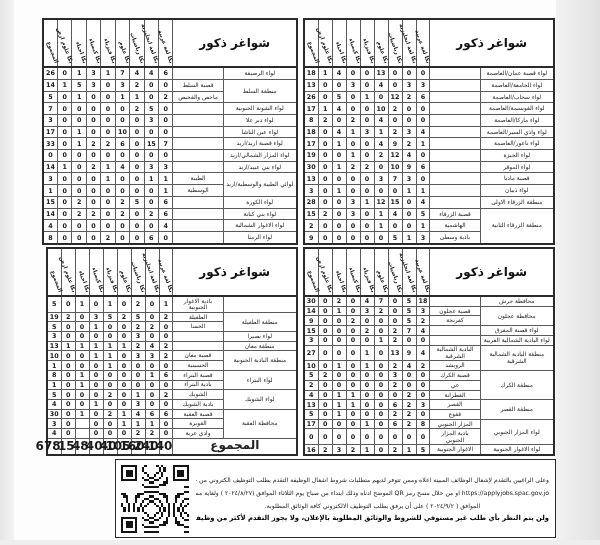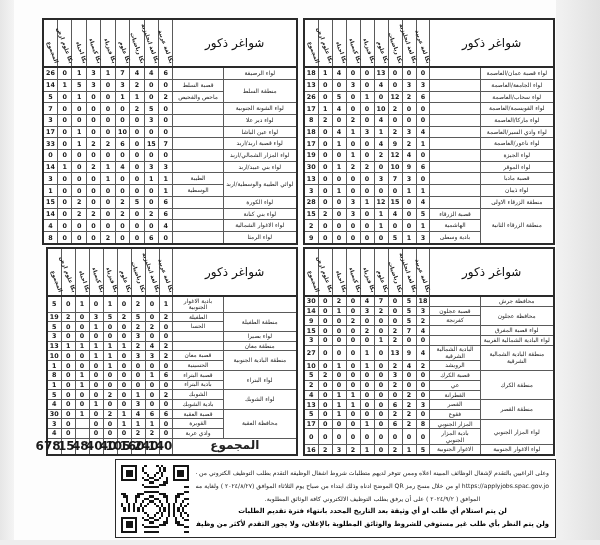--- a/index.html
+++ b/index.html
@@ -14,21 +14,21 @@
   #slot-tl{left:42px;top:18px;width:256px;height:227px;}
   #slot-tr{left:303px;top:18px;width:252px;height:227px;}
   #slot-bl{left:46px;top:247px;width:252px;height:209px;}
   #slot-br{left:303px;top:247px;width:252px;height:209px;}
   table.vt{
     border-collapse:collapse;table-layout:fixed;width:100%;height:100%;
     direction:rtl;border:2px solid #2a2a2a;background:#fff;
   }
   .vt th,.vt td{border:1px solid #5a5a5a;padding:0;}
   .vt thead th{border-bottom:2px solid #2a2a2a;height:46px;position:relative;overflow:visible;}
-  .vt th.title{font-size:12px;font-weight:normal;text-align:center;letter-spacing:1px;}
+  .vt th.title{font-size:12px;font-weight:bold;text-align:center;letter-spacing:1px;}
   .vt th.colh span{
     position:absolute;bottom:2px;right:3px;display:inline-block;
     transform-origin:100% 100%;transform:rotate(70deg);
     white-space:nowrap;font-size:5.6px;font-weight:bold;color:#222;
   }
   .vt td.num{font-size:6.4px;font-weight:bold;text-align:center;color:#1a1a1a;}
   .vt td.lbl,.vt td.grp{font-size:5.9px;text-align:center;color:#222;padding:0 2px;line-height:1.15;}
   .vt td.tot{font-weight:bold;font-size:12px;}
   .footer-box{
     position:absolute;left:115px;top:459px;width:441px;height:79px;
@@ -1221,17 +1221,16 @@
           <rect x="24" y="2" width="3" height="3" fill="#141414"></rect>
           <rect x="0" y="22" width="7" height="7" fill="#141414"></rect>
           <rect x="1" y="23" width="5" height="5" fill="#ffffff"></rect>
           <rect x="2" y="24" width="3" height="3" fill="#141414"></rect>
         </svg>
     </div>
     <div class="flines">
       <div class="fl fl-r">وعلى الراغبين بالتقدم لإشغال الوظائف المبينة اعلاه وممن تتوفر لديهم متطلبات شروط اشغال الوظيفة التقدم بطلب التوظيف الكتروني من خلال الرابط</div>
       <div class="fl fl-r">https://applyjobs.spac.gov.jo او من خلال مسح رمز QR الموضح ادناه وذلك ابتداء من صباح يوم الثلاثاء  الموافق (٢٠٢٤/٨/٢٧ ) ولغاية مساء يوم الاثنين</div>
       <div class="fl fl-c">الموافق ( ٢٠٢٤/٩/٢ ) على أن يرفق بطلب التوظيف الالكتروني كافة الوثائق المطلوبة.</div>
-      <div class="fl fl-c fl-b">لن يتم استلام أي طلب او أي وثيقة بعد التاريخ المحدد بانتهاء فترة تقديم الطلبات</div>
       <div class="fl fl-c fl-b">ولن يتم النظر بأي طلب غير مستوفي للشروط والوثائق المطلوبة بالإعلان،  ولا يجوز التقدم لأكثر من وظيفة واحدة.</div>
     </div>
   </div>
 </div>
 
 </body></html>

